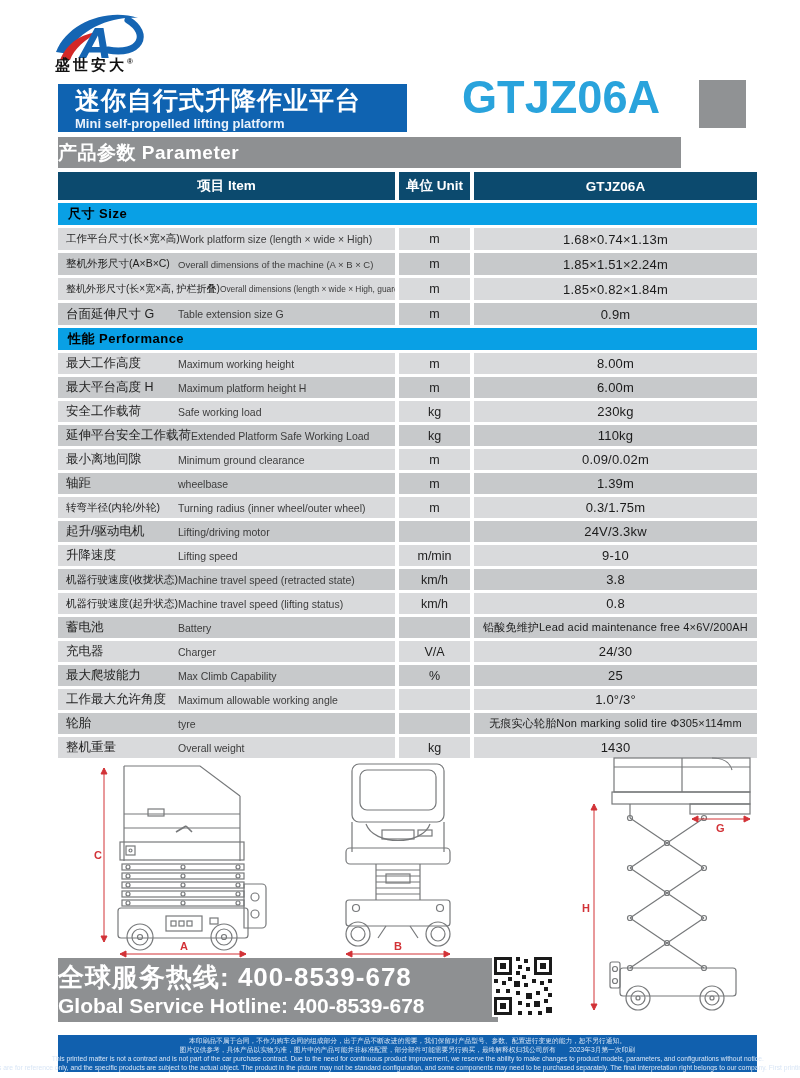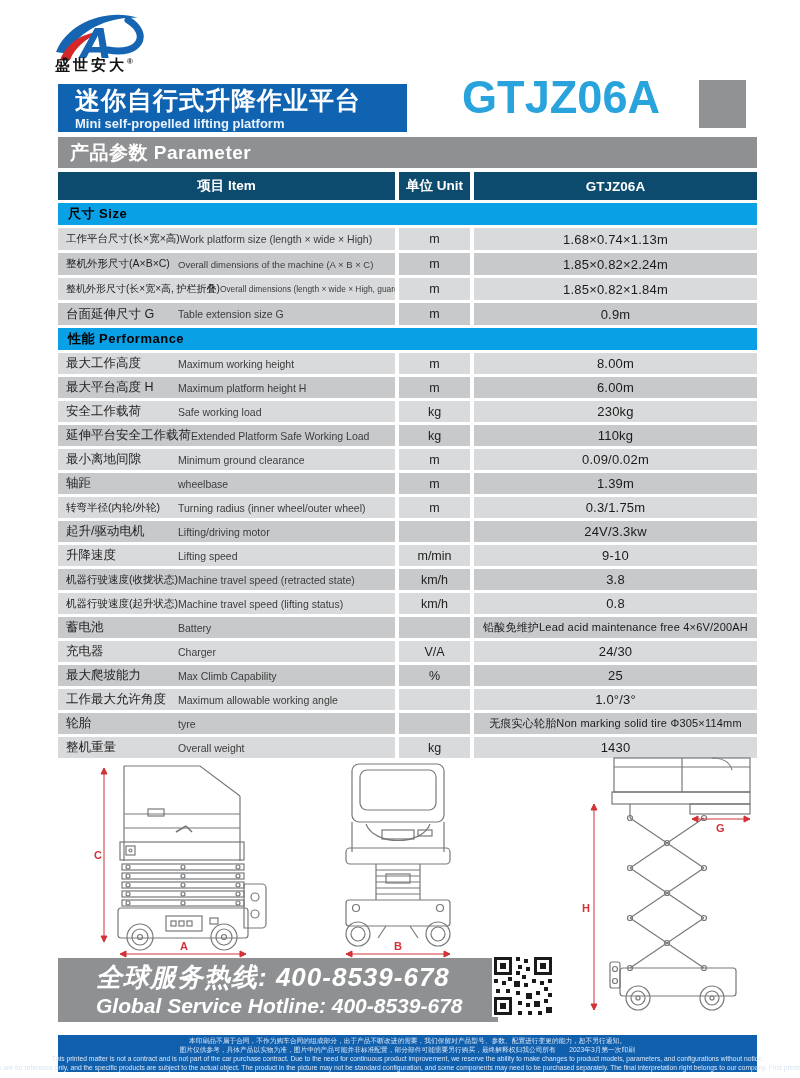--- a/index.html
+++ b/index.html
@@ -12,22 +12,22 @@
               letter-spacing:3px;white-space:nowrap;}
   .brand-line sup{font-size:8px;letter-spacing:0;}
   .title-bar{position:absolute;left:58px;top:84px;width:349px;height:48px;background:#0f63b1;
              color:#fff;padding-left:17px;box-sizing:border-box;}
   .title-cn{font-size:25px;font-weight:bold;letter-spacing:1px;line-height:31px;margin-top:1px;}
   .title-en{font-size:13px;font-weight:bold;line-height:15px;color:#eaf2fb;}
   .model-text{position:absolute;left:462px;top:68px;width:230px;height:58px;line-height:58px;
               font-size:47px;font-weight:800;color:#29a3dc;letter-spacing:0px;
               transform:scaleX(.96);transform-origin:left;white-space:nowrap;}
   .gray-square{position:absolute;left:699px;top:80px;width:47px;height:48px;background:#909294;}
-  .param-bar{position:absolute;left:58px;top:137px;width:699px;height:31px;background:#8e9092;
-             color:#fff;font-size:19px;font-weight:bold;line-height:31px;padding-left:12px;
+  .param-bar{position:absolute;left:58px;top:137px;width:623px;height:31px;background:#8e9092;
+             color:#fff;font-size:19px;font-weight:bold;line-height:31px;
              box-sizing:border-box;letter-spacing:.5px;}
 
   
   .spec-table{position:absolute;left:58px;top:172px;width:699px;}
   .t-head{display:flex;height:28px;}
   .t-head .cell{background:#0c4a6e;color:#fff;font-weight:bold;font-size:13.5px;
                 display:flex;align-items:center;justify-content:center;}
   .gap{width:4px;background:#ffffff;flex:0 0 4px;}
   .c-item{flex:0 0 337px;width:337px;}
   .c-unit{flex:0 0 71px;width:71px;}
@@ -53,22 +53,22 @@
   .cell.value.sm{font-size:11px;}
 
   
   .drawing{position:absolute;}
   .d-left{left:88px;top:756px;}
   .d-mid{left:328px;top:756px;}
   .d-right{left:572px;top:752px;}
 
   
   .footer-bar{position:absolute;left:58px;top:958px;width:440px;height:64px;background:#8e9092;
-              color:#fff;padding-left:38px;box-sizing:border-box;display:flex;
-              flex-direction:column;justify-content:center;font-style:italic;}
+              color:#fff;box-sizing:border-box;display:flex;
+              flex-direction:column;justify-content:center;}
   .hot-cn{font-size:26px;font-weight:bold;line-height:31px;letter-spacing:1px;white-space:nowrap;}
   .hot-en{font-size:21px;font-weight:bold;line-height:26px;white-space:nowrap;}
   .qr{position:absolute;left:492px;top:955px;width:62px;height:62px;}
   .fineprint{position:absolute;left:58px;top:1035px;width:699px;height:37px;background:#1160ae;
              display:flex;flex-direction:column;justify-content:center;align-items:center;}
   .fineprint div{font-size:7px;line-height:9px;color:#d9e6f6;white-space:nowrap;
                  transform:scale(.96);transform-origin:center;}
 </style>
 </head>
 <body>
@@ -117,21 +117,21 @@
     </div>
 
     <div class="row dark tall">
       <div class="cell item c-item">
         <span class="cn sm">整机外形尺寸(A×B×C)</span>
         <span class="en sm">Overall dimensions of the machine (A × B × C)</span>
       </div>
       <div class="gap"></div>
       <div class="cell unit c-unit">m</div>
       <div class="gap"></div>
-      <div class="cell value c-value">1.85×0.82×2.24m</div>
+      <div class="cell value c-value">1.85×1.51×2.24m</div>
     </div>
 
     <div class="row light tall">
       <div class="cell item c-item">
         <span class="cn xs">整机外形尺寸(长×宽×高, 护栏折叠)</span>
         <span class="en xs">Overall dimensions (length × wide × High, guardrail folded)</span>
       </div>
       <div class="gap"></div>
       <div class="cell unit c-unit">m</div>
       <div class="gap"></div>

